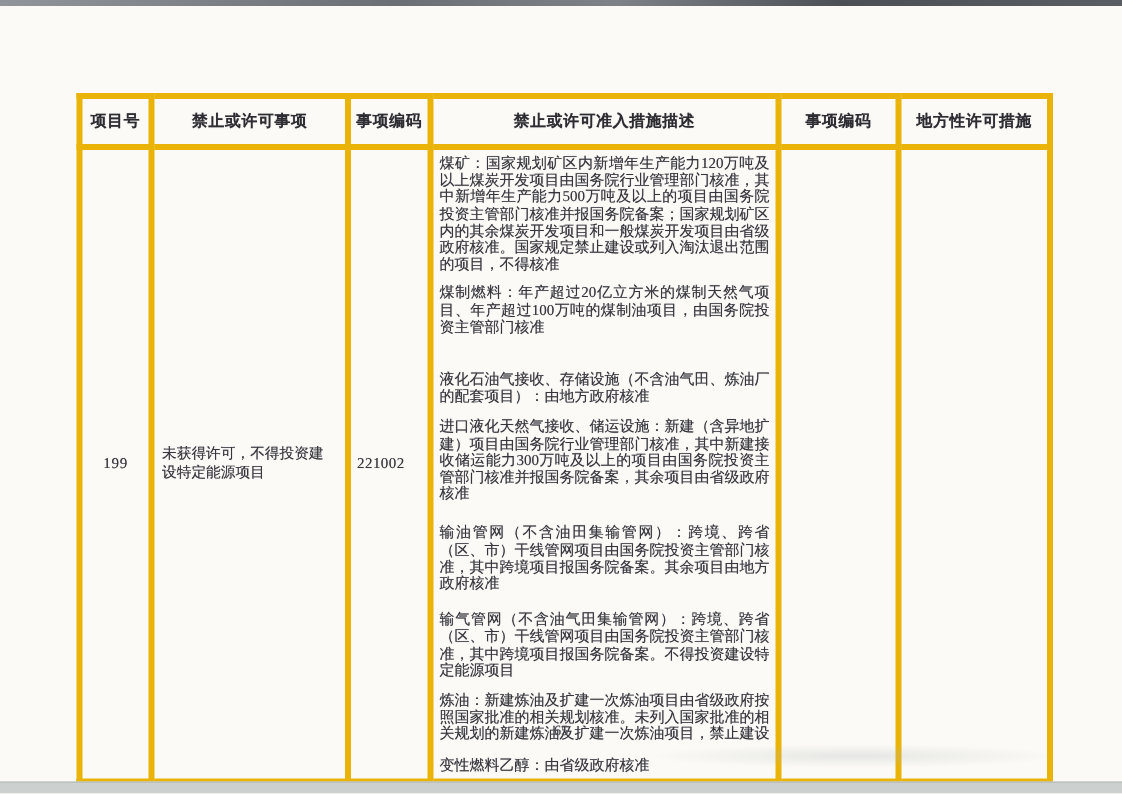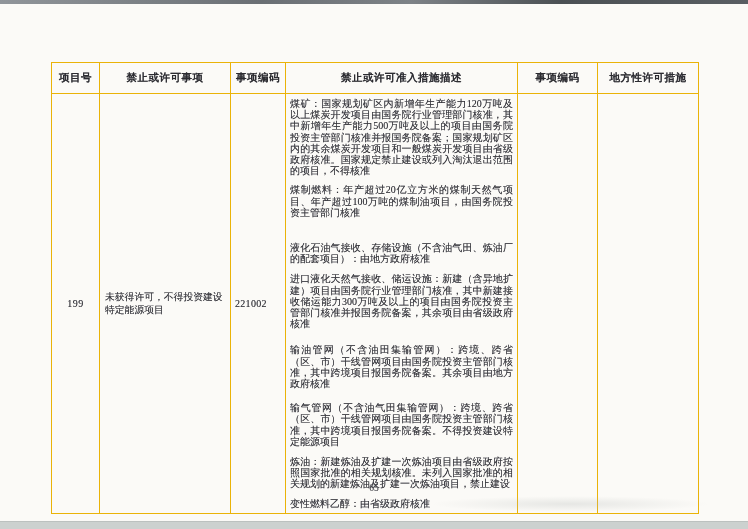--- a/index.html
+++ b/index.html
@@ -37,21 +37,21 @@
     background: radial-gradient(ellipse at center, rgba(175,180,178,0.28) 0%, rgba(175,180,178,0) 70%);
   }
   table.permit-table {
     position: absolute;
     left: 51px; top: 62px;
     width: 647px;
     border-collapse: collapse;
     table-layout: fixed;
   }
   .permit-table th, .permit-table td {
-    border: 1px solid #eab308;
+    border: 4px solid #eab308;
     padding: 0;
     color: #35353b;
     text-shadow: 0 0 0.5px rgba(62,62,72,0.55);
   }
   .permit-table th {
     height: 30px;
     font-size: 10.5px;
     font-weight: bold;
     text-align: center;
     color: #2c2c31;
@@ -88,21 +88,21 @@
     text-align: justify;
     text-justify: inter-ideograph;
   }
   td.cell-measures p:nth-of-type(1) { margin-bottom: 8px; }
   td.cell-measures p:nth-of-type(2) { }
   td.cell-measures p:nth-of-type(3) { margin-bottom: 9px; margin-top: 24px; }
   td.cell-measures p:nth-of-type(4) { margin-bottom: 15px; }
   td.cell-measures p:nth-of-type(5) { margin-bottom: 13px; }
   td.cell-measures p:nth-of-type(6) { margin-bottom: 9px; }
   td.cell-measures p:nth-of-type(7) { }
-  td.cell-measures p:nth-of-type(8) { margin-bottom: 0; font-family: Liberation Mono, monospace; }
+  td.cell-measures p:nth-of-type(8) { margin-bottom: 0; }
   .page-number {
     position: absolute;
     left: 0; top: 483px;
     width: 748px;
     text-align: center;
     font-size: 9.5px;
     color: #4c4c52;
     text-shadow: 0 0 0.5px rgba(70,70,80,0.5);
   }
 </style>

